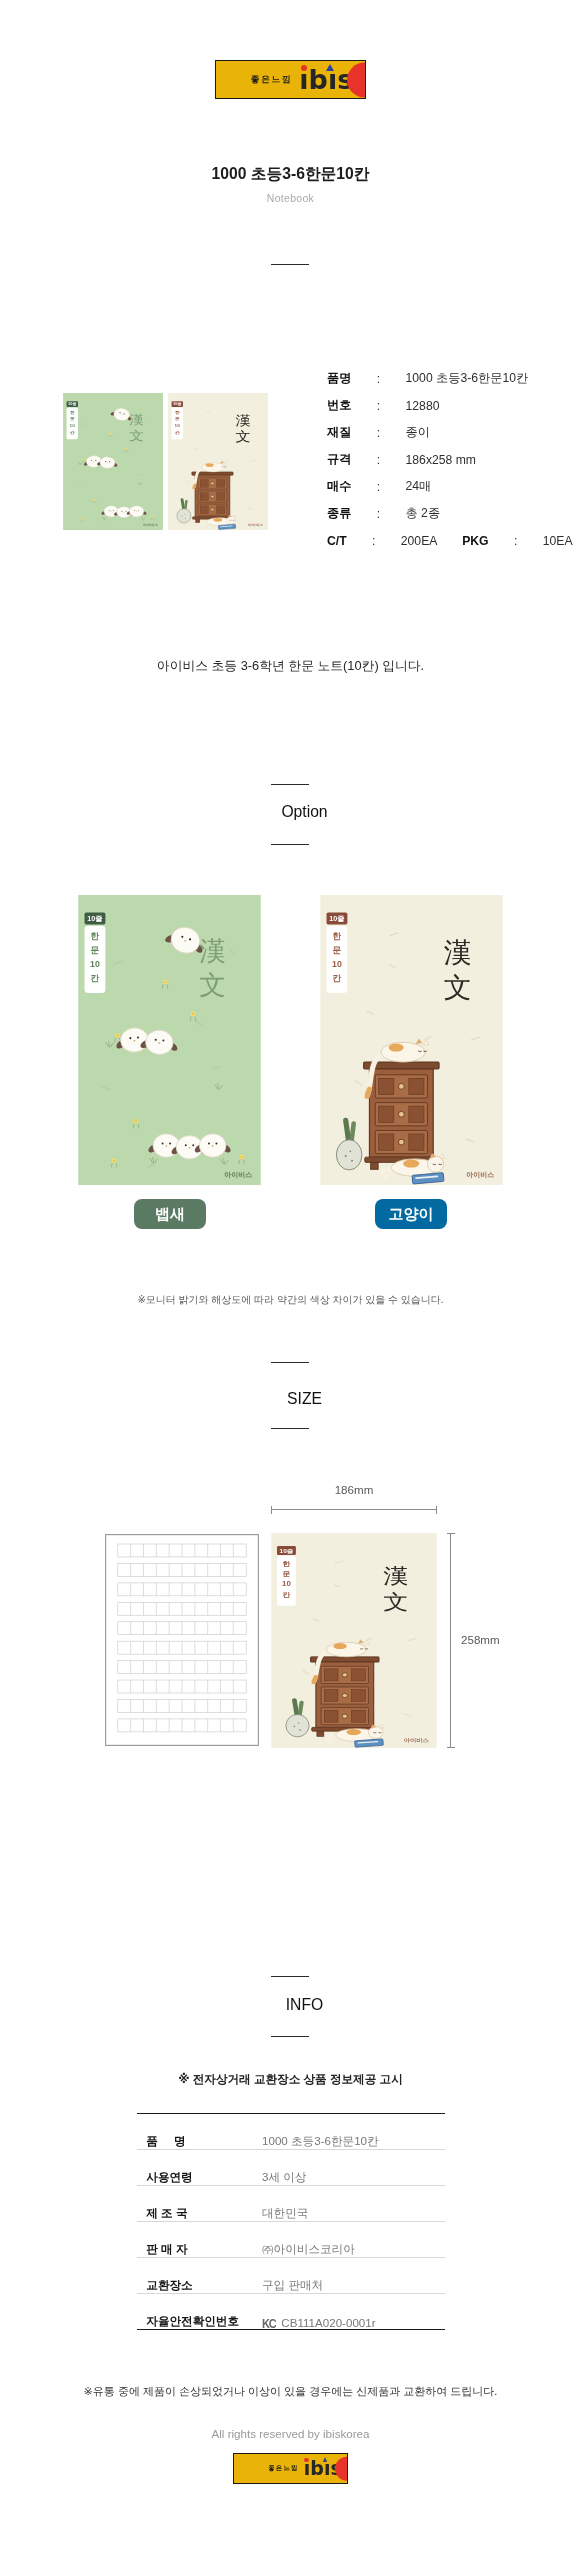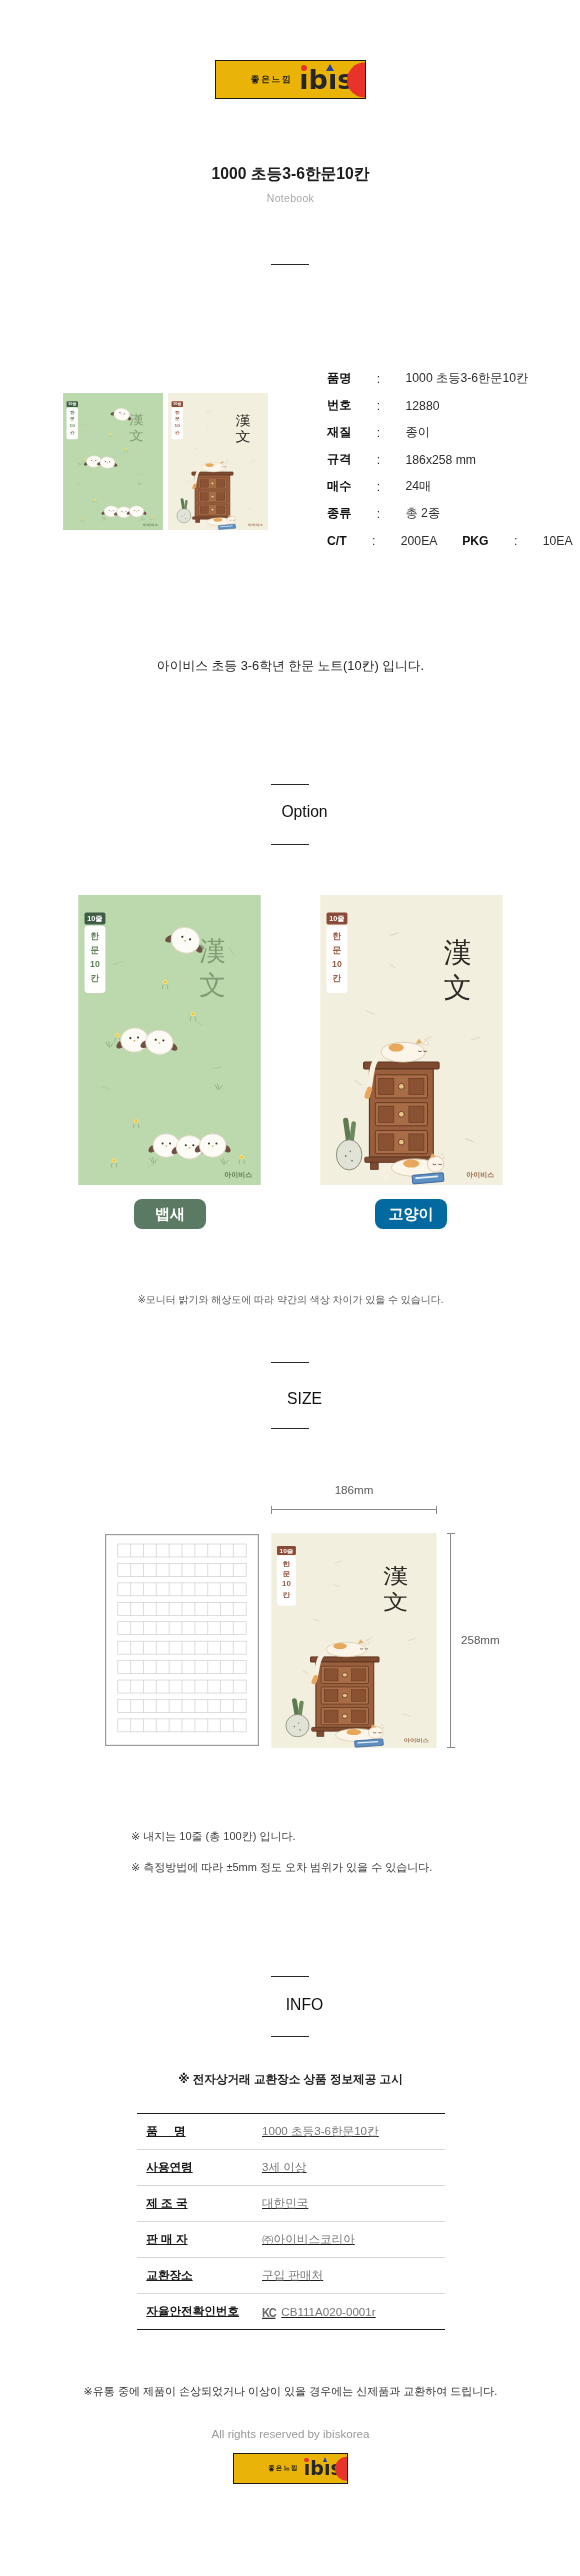--- a/index.html
+++ b/index.html
@@ -57,21 +57,21 @@
   .vdim{position:absolute;left:450px;top:1533px;width:0;height:215px;border-left:0.6px solid #8a8a8a;}
   .vdim::before,.vdim::after{content:"";position:absolute;left:-4.1px;width:8.1px;height:0.6px;background:#8a8a8a;}
   .vdim::before{top:0;}
   .vdim::after{bottom:0;}
   .size-notes{position:absolute;left:131px;top:1829px;font-size:11px;color:#3f3f3f;}
   .size-notes div{margin-bottom:16.3px;}
 
   
   .info-notice{top:2072px;font-size:11.6px;font-weight:700;color:#222;}
   .info-table{position:absolute;left:137px;top:2113px;width:308px;border-top:1.2px solid #1a1a1a;border-bottom:1.2px solid #1a1a1a;box-sizing:border-box;}
-  .info-row{height:35px;display:flex;align-items:center;font-size:11.6px;text-decoration:underline;}
+  .info-row{height:35px;display:flex;align-items:flex-end;font-size:11.6px;}
   .info-row + .info-row{border-top:0.6px solid #d8d8d8;}
   .info-label{width:125px;padding-left:9.3px;font-weight:700;color:#161616;box-sizing:border-box;}
   .info-value{flex:1;color:#787878;display:flex;align-items:center;}
   .kc-icon{font-weight:800;color:#6a6a6a;font-size:11px;letter-spacing:-1.2px;margin-right:5.8px;transform:scaleY(1.15);}
 
   
   .footer-note{top:2384px;font-size:11px;color:#333;}
   .footer-rights{top:2427px;font-size:11.6px;color:#9a9a9a;}
 </style>
 </head>
@@ -292,24 +292,20 @@
   <div class="hdim"></div>
   <svg class="abs" style="left:105px;top:1534px;width:154px;height:212px;" viewBox="0 0 265 365" width="154" height="212">
       <use href="#grid-page" width="100%" height="100%"></use>
     </svg>
   <svg class="abs" style="left:271px;top:1533px;width:166px;height:215px;" viewBox="0 0 285 370" width="166" height="215">
       <use href="#cover-cat" width="100%" height="100%"></use>
     </svg>
   <div class="vdim"></div>
   <div class="dim-label" style="left:461px;top:1633px;">258mm</div>
 
-  <div class="size-notes">
-    <div>※ 내지는 10줄 (총 100칸) 입니다.</div>
-    <div>※ 측정방법에 따라 ±5mm 정도 오차 범위가 있을 수 있습니다.</div>
-  </div>
 
   <div class="rule" style="top:1976px;"></div>
   <div class="abs centered section-title" style="top:1996px;">INFO</div>
   <div class="rule" style="top:2036px;"></div>
 
   <div class="abs centered info-notice">※ 전자상거래 교환장소 상품 정보제공 고시</div>
 
   <div class="info-table">
     <div class="info-row">
       <div class="info-label">품&nbsp;&nbsp;&nbsp;&nbsp;&nbsp;명</div>

